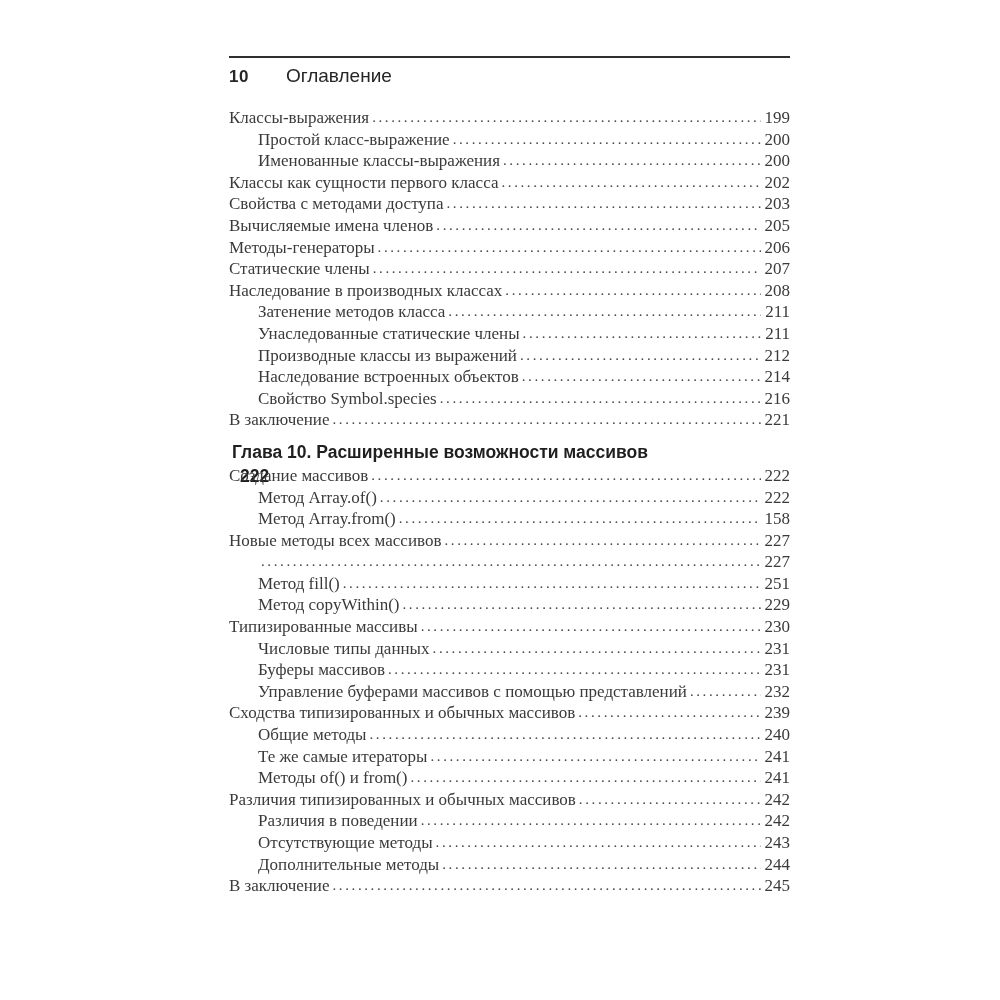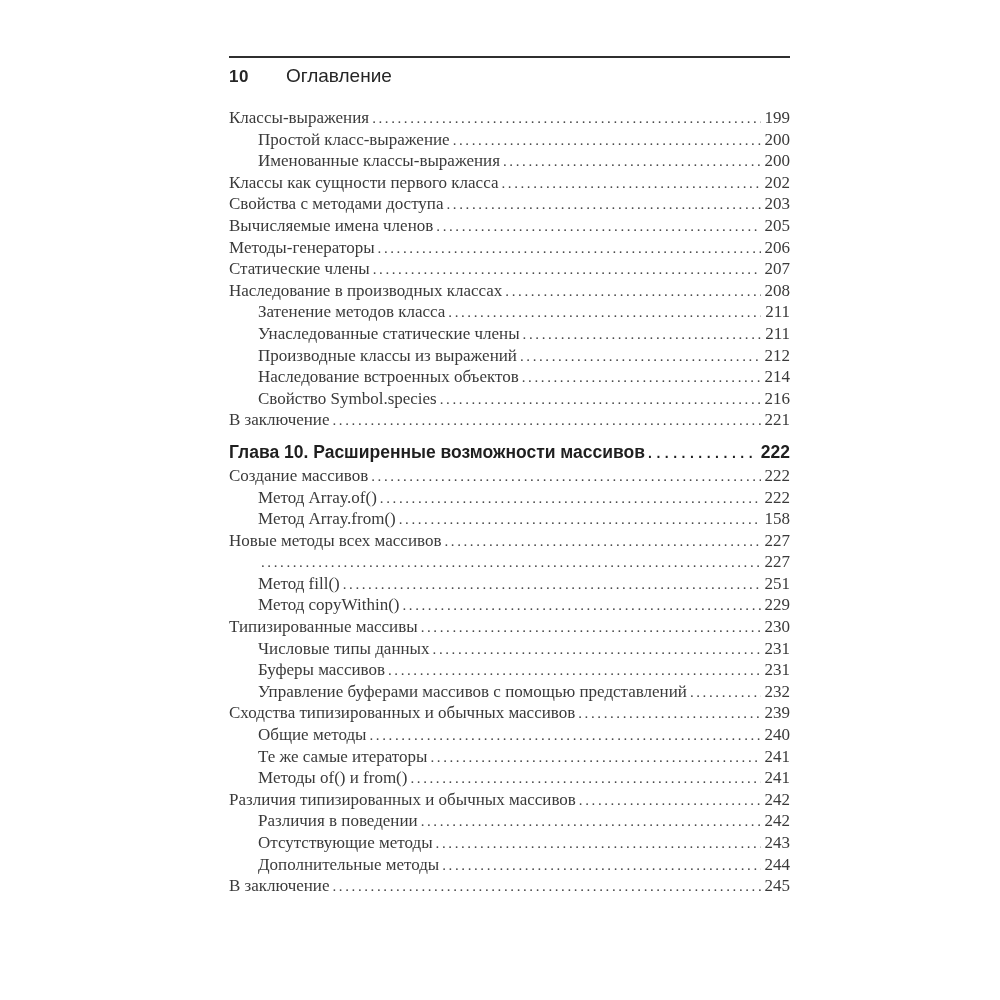--- a/index.html
+++ b/index.html
@@ -39,21 +39,21 @@
     font-size: 19px;
     margin-left: 37px;
   }
   
   .toc {
     margin-top: 20px;
     font-size: 17px;
   }
   .row {
     display: flex;
-    align-items: flex-start;
+    align-items: flex-end;
     height: 21.6px;
     line-height: 21.6px;
   }
   .row.ind { padding-left: 29px; }
   .lbl { white-space: nowrap; flex: 0 0 auto; }
   .dots {
     flex: 1 1 auto;
     overflow: hidden;
     white-space: nowrap;
     margin-left: 3px;
@@ -71,20 +71,21 @@
     display: flex;
     align-items: baseline;
     font-family: "Liberation Sans", sans-serif;
     font-weight: bold;
     font-size: 17.5px;
     color: #1f1f1f;
     margin-top: 9px;
     margin-bottom: 1px;
     height: 24px;
     line-height: 24px;
+    flex-direction: column;
   }
   .chapter-heading .dots::after {
     letter-spacing: 4.5px;
     font-size: 14px;
     font-weight: bold;
     color: #1f1f1f;
   }
   .chapter-heading .pg { padding-left: 8px; }
 </style>
 </head>

